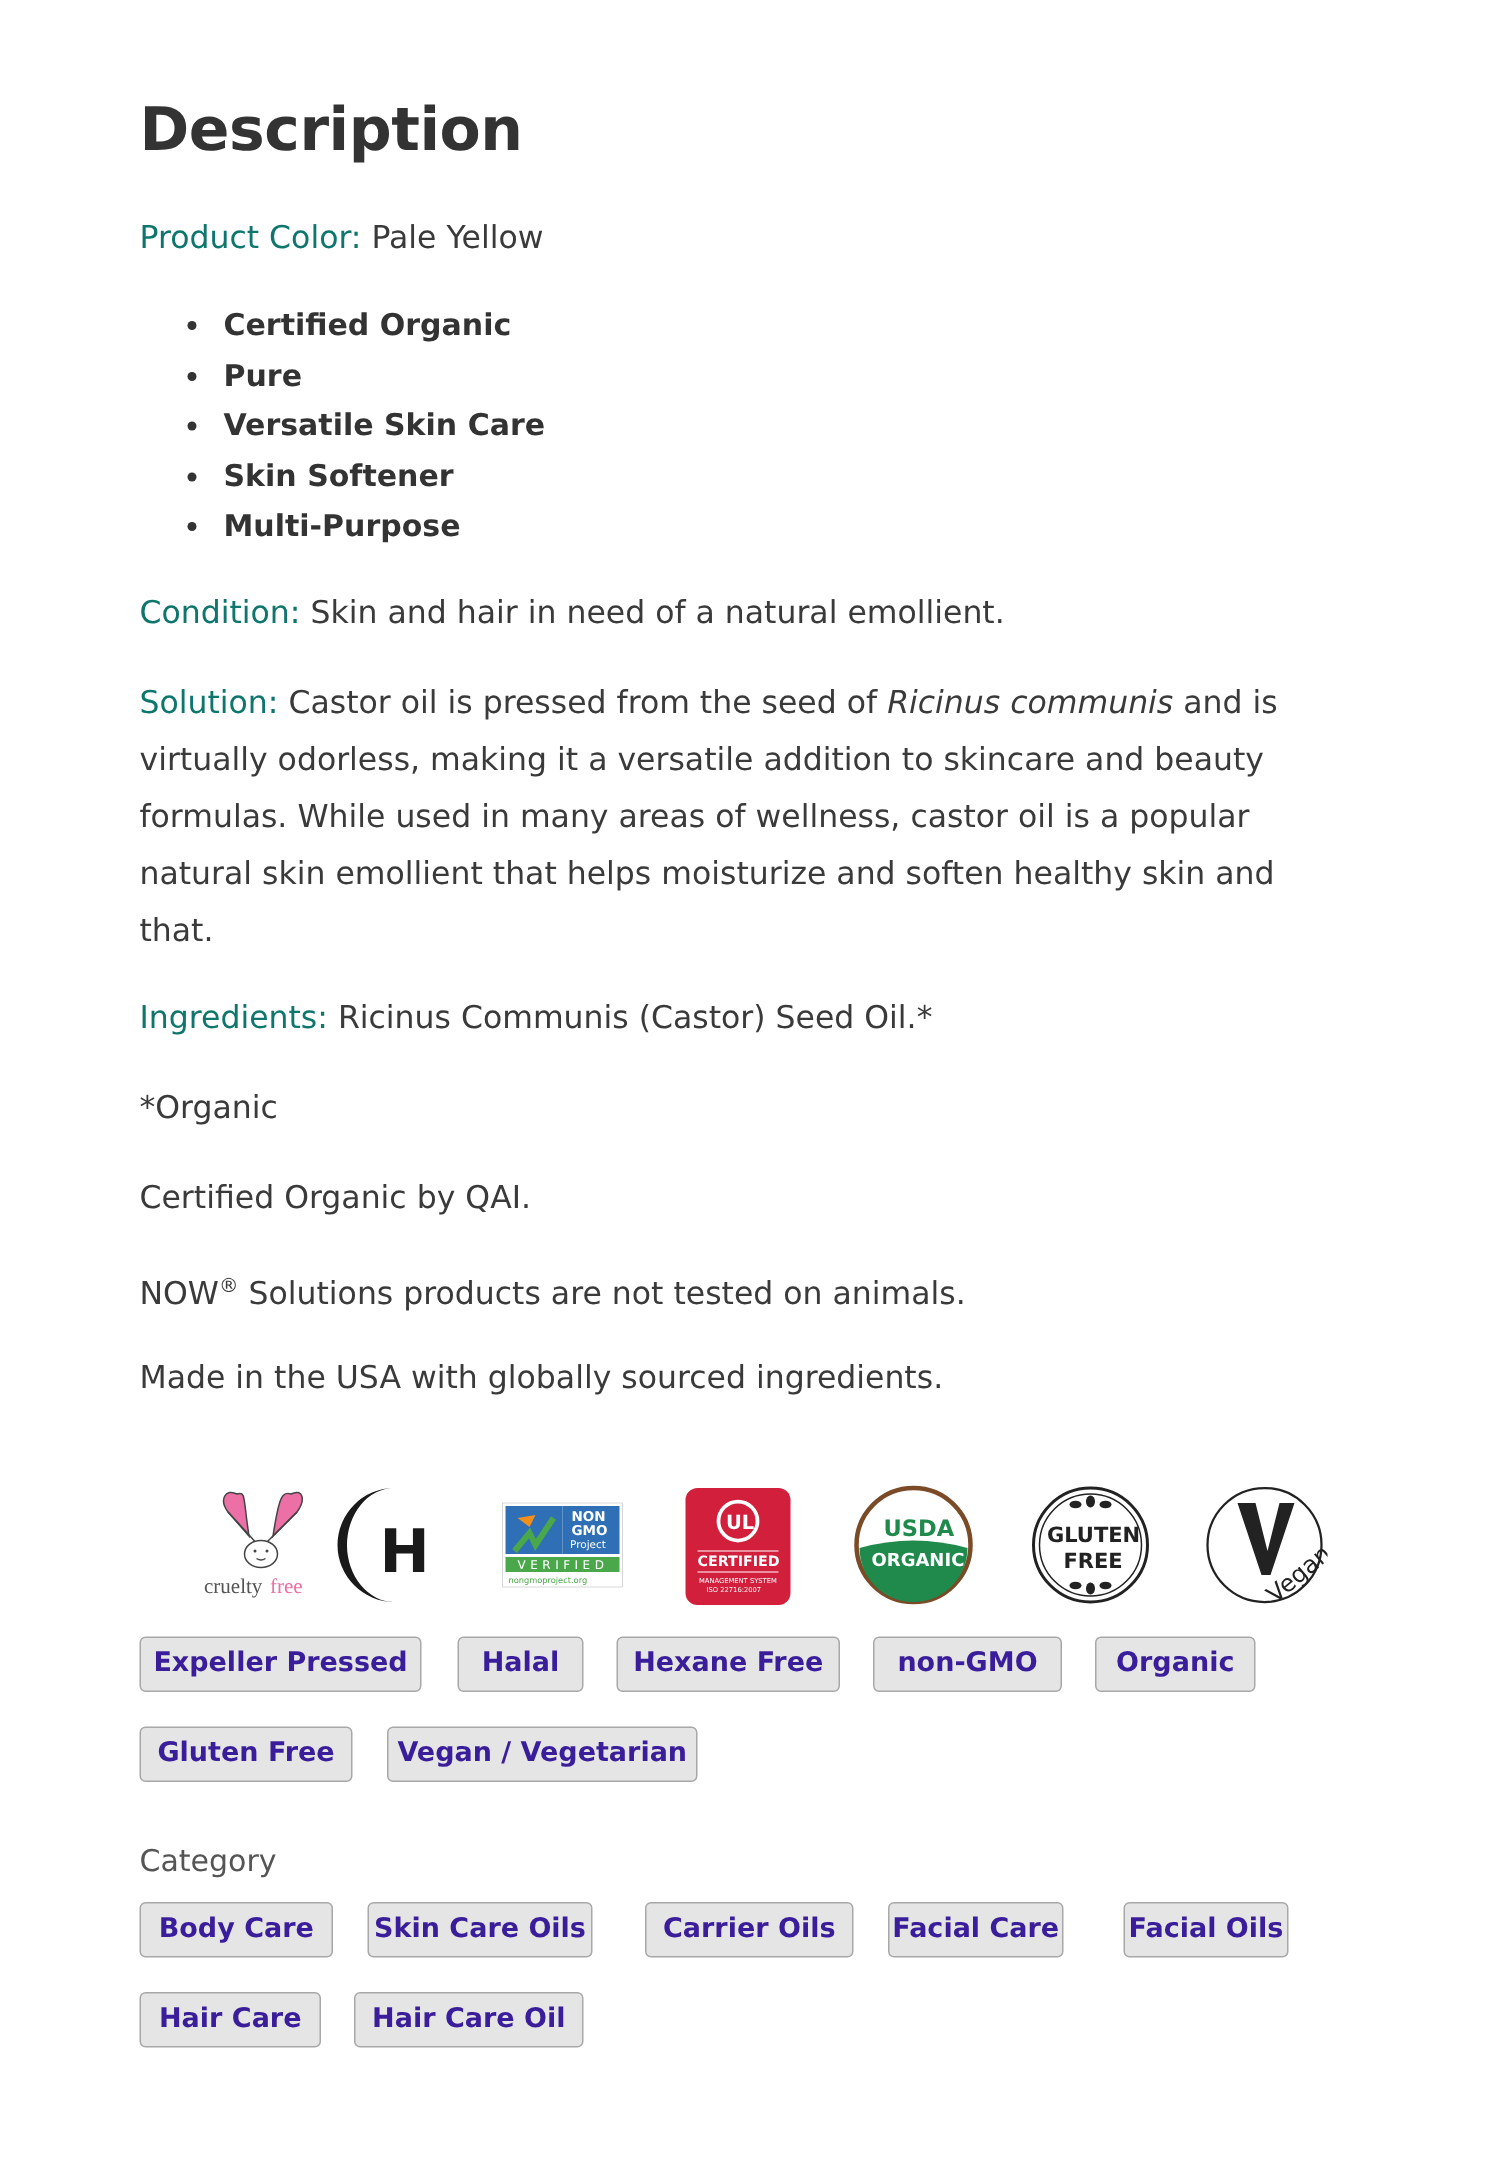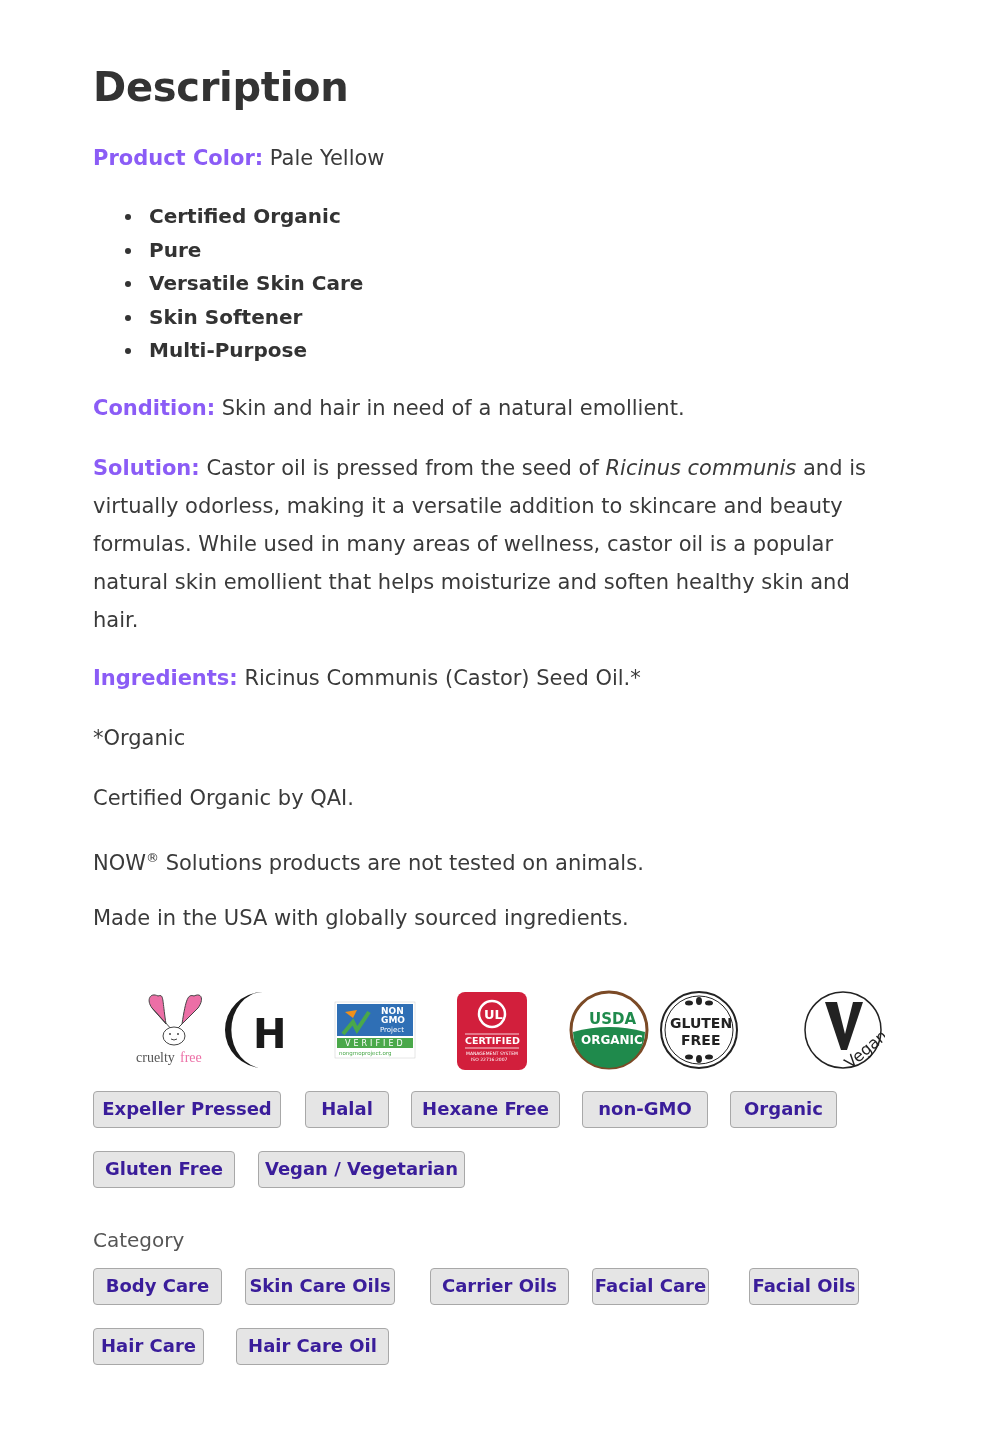--- a/index.html
+++ b/index.html
@@ -8,21 +8,21 @@
     font-family: "DejaVu Sans", "Liberation Sans", sans-serif;
     color: #333333;
     position: relative;
   }
   .wrap { position: absolute; left: 93px; top: 0; width: 820px; }
   h1 {
     position: absolute; top: 64px; left: 0;
     font-size: 40px; font-weight: 700; color: #333; letter-spacing: -0.3px;
   }
   .para { position: absolute; left: 0; font-size: 21px; line-height: 38px; color: #3a3a3a; width: 820px; }
-  .para b { font-weight: 700; color: #8b5cf6; }
+  .para b { font-weight: 400; color: #0f766e; }
   .bul { position: absolute; left: 30px; top: 200px; list-style: none; }
   .bul li { font-size: 20px; font-weight: 700; line-height: 33.5px; color: #333; position: relative; padding-left: 26px; }
   .bul li::before { content: ""; position: absolute; left: 2px; top: 14px; width: 6px; height: 6px; background: #333; border-radius: 50%; }
   sup { font-size: 13px; vertical-align: 8px; }
   .logos { position: absolute; top: 988px; left: 0; height: 90px; width: 820px; }
   .logo { position: absolute; top: 0; width: 84px; height: 84px; }
   .tag {
     position: absolute; height: 37px; border: 1.5px solid #a8a8a8; border-radius: 4px;
     color: #3a1d9a; font-weight: 700; font-size: 18px; line-height: 34px;
     text-align: center; background: #e5e5e5; cursor: pointer;
@@ -50,21 +50,21 @@
 
   <p class="para" style="top:389px;">
     <b>Condition:</b><span> Skin and hair in need of a natural emollient.</span>
   </p>
 
   <div class="para" style="top:449px;">
     <div><b>Solution:</b><span> Castor oil is pressed from the seed of </span><i>Ricinus communis</i><span> and is</span></div>
     <div>virtually odorless, making it a versatile addition to skincare and beauty</div>
     <div>formulas. While used in many areas of wellness, castor oil is a popular</div>
     <div>natural skin emollient that helps moisturize and soften healthy skin and</div>
-    <div>hair.</div>
+    <div>that.</div>
   </div>
 
   <p class="para" style="top:659px;">
     <b>Ingredients:</b><span> Ricinus Communis (Castor) Seed Oil.*</span>
   </p>
 
   <p class="para" style="top:719px;">*Organic</p>
   <p class="para" style="top:779px;">Certified Organic by QAI.</p>
   <p class="para" style="top:839px;">
     <span>NOW</span><sup>®</sup><span> Solutions products are not tested on animals.</span>
@@ -125,21 +125,21 @@
 
     <div class="logo" style="left:474px;">
       <svg width="84" height="84" viewBox="0 0 84 84">
         <circle cx="42" cy="42" r="38" fill="#fff" stroke="#7b4a26" stroke-width="3"></circle>
         <path d="M6 44 Q42 34 78 44 A36 36 0 0 1 6 44 Z" fill="#1f8a4c"></path>
         <text x="22" y="36" font-size="15" font-weight="700" fill="#1f8a4c" font-family="DejaVu Sans, sans-serif">USDA</text>
         <text x="14" y="56" font-size="12" font-weight="700" fill="#fff" font-family="DejaVu Sans, sans-serif">ORGANIC</text>
       </svg>
     </div>
 
-    <div class="logo" style="left:564px;">
+    <div class="logo" style="left:592px;">
       <svg width="84" height="84" viewBox="0 0 84 84">
         <circle cx="42" cy="42" r="38" fill="#fff" stroke="#222" stroke-width="2"></circle>
         <circle cx="42" cy="42" r="34" fill="none" stroke="#222" stroke-width="1"></circle>
         <ellipse cx="32" cy="15" rx="4" ry="2.5" fill="#222"></ellipse>
           <ellipse cx="42" cy="13" rx="3" ry="4" fill="#222"></ellipse>
           <ellipse cx="52" cy="15" rx="4" ry="2.5" fill="#222"></ellipse>
         <ellipse cx="32" cy="69" rx="4" ry="2.5" fill="#222"></ellipse>
           <ellipse cx="42" cy="71" rx="3" ry="4" fill="#222"></ellipse>
           <ellipse cx="52" cy="69" rx="4" ry="2.5" fill="#222"></ellipse>
         <text x="13" y="40" font-size="14" font-weight="700" fill="#222" font-family="DejaVu Sans, sans-serif">GLUTEN</text>
@@ -166,17 +166,17 @@
     <a class="tag" style="top:1151px;left:165px;width:207px;">Vegan / Vegetarian</a>
   </div>
 
   <div class="cat-label">Category</div>
   <div>
     <a class="tag" style="top:1268px;left:0;width:129px;">Body Care</a>
     <a class="tag" style="top:1268px;left:152px;width:150px;">Skin Care Oils</a>
     <a class="tag" style="top:1268px;left:337px;width:139px;">Carrier Oils</a>
     <a class="tag" style="top:1268px;left:499px;width:117px;">Facial Care</a>
     <a class="tag" style="top:1268px;left:656px;width:110px;">Facial Oils</a>
-    <a class="tag" style="top:1328px;left:0;width:111px;">Hair Care</a>
+    <a class="tag" style="top:1328px;left:0;width:121px;">Hair Care</a>
     <a class="tag" style="top:1328px;left:143px;width:153px;">Hair Care Oil</a>
   </div>
 
 </div>
 
 </body></html>

